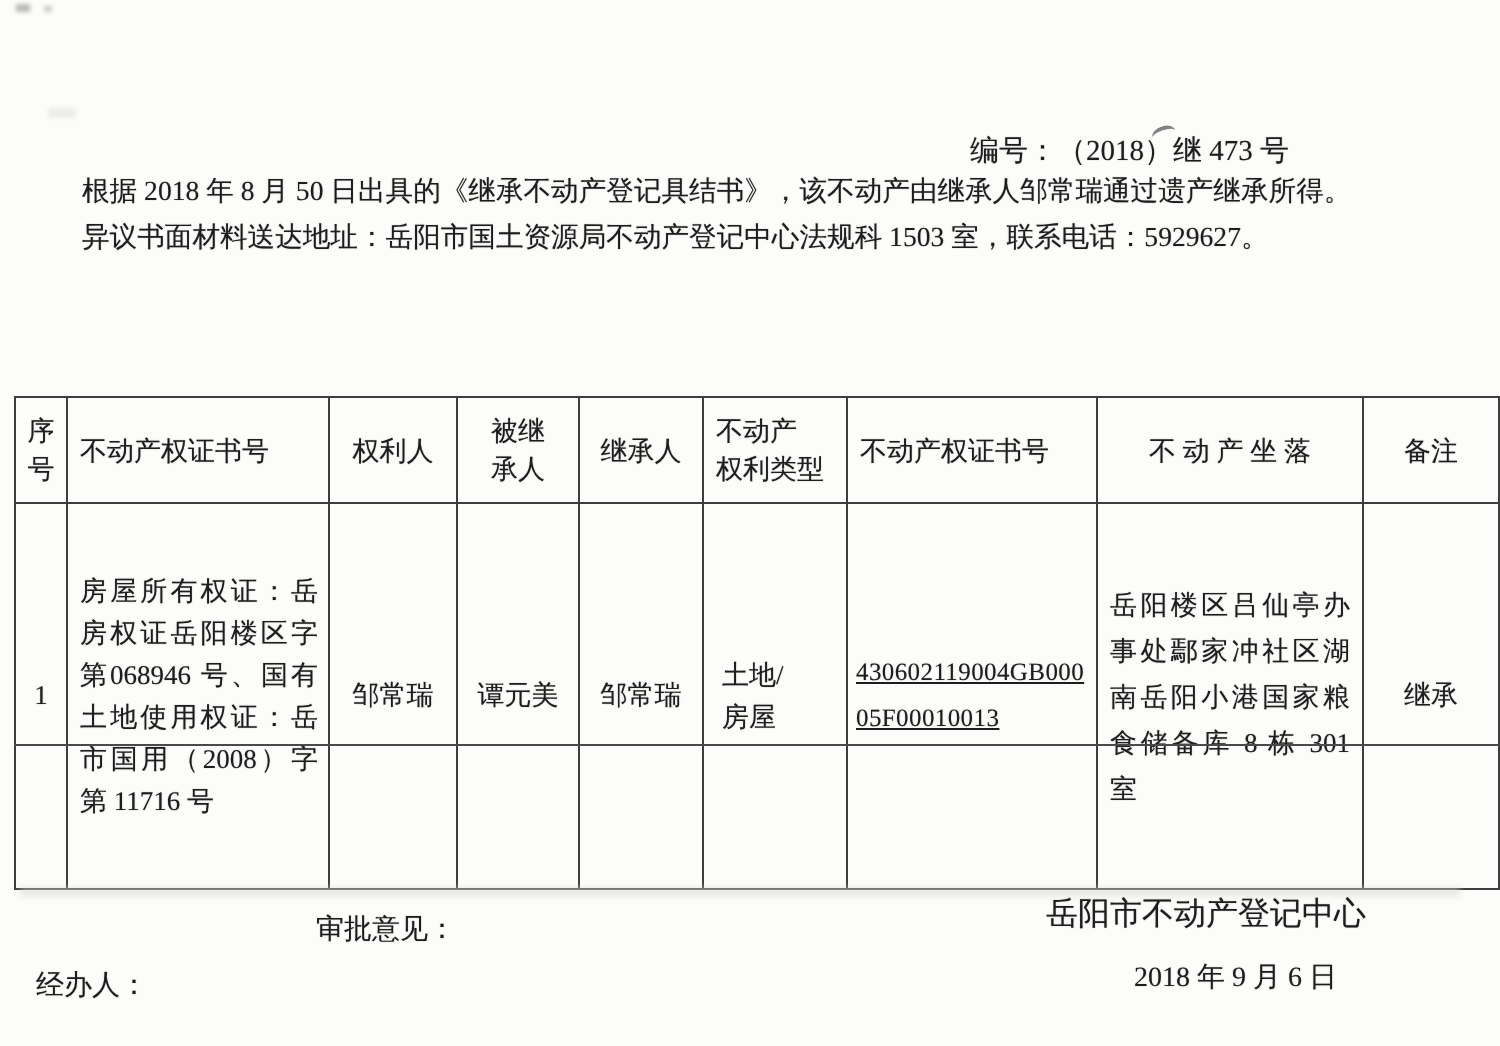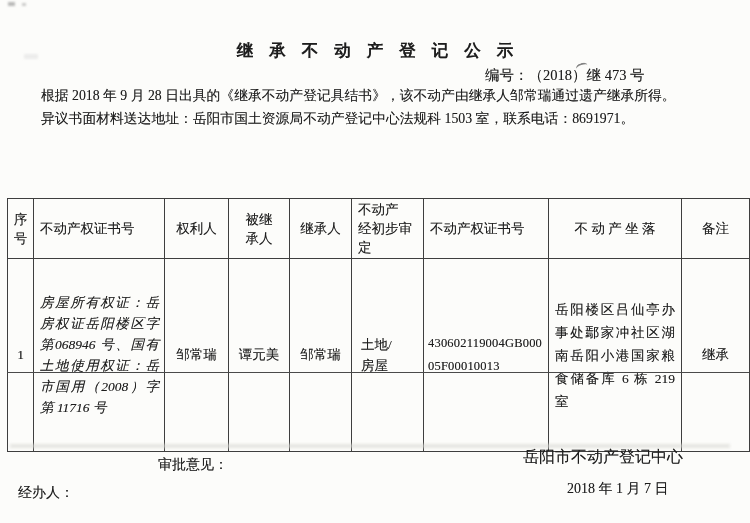--- a/index.html
+++ b/index.html
@@ -31,24 +31,24 @@
     height:50px; font-weight:normal; font-size:13.5px; line-height:19px;
     text-align:center; vertical-align:middle; padding:1px 2px;
     white-space:pre-line;
   }
   .notice-table th.left { text-align:left; padding-left:6px; }
   .notice-table td {
     height:192px; font-size:13.5px; line-height:21.5px;
     vertical-align:middle; padding:0 4px;
   }
   td.center { text-align:center; }
-  td.cert   { text-align:justify; padding:0 5px 0 6px; line-height:21px;font-style:italic; }
+  td.cert   { text-align:justify; padding:0 5px 0 6px; line-height:21px; }
   td.type   { padding-left:9px; white-space:pre-line; }
   td.unit   { font-size:12.5px; word-break:break-all; padding:0 2px 0 4px;
-              line-height:23px; letter-spacing:0.2px; }
+              line-height:23px; letter-spacing:0.2px;text-decoration:underline; }
   td.loc    { text-align:justify; padding:0 6px; line-height:23px; }
   
   .strike-line { position:absolute; top:372px; left:7px; width:742px;
                  border-top:1px solid #4a4a4a; }
   .table-shadow { position:absolute; top:444px; left:10px; width:720px;
                   height:4px; background:#d9d9d4; filter:blur(1.5px); opacity:.65; }
   .stray { position:absolute; top:63px; left:576px; width:12px; height:6px;
            border-top:2px solid #666; border-radius:50% 50% 0 0;
            transform:rotate(-18deg); opacity:.8; }
   .smudge { position:absolute; background:#bbb; opacity:.5; filter:blur(1px); }
@@ -63,27 +63,26 @@
 </style>
 </head>
 <body>
 
 <div class="page">
 
   <div class="smudge s1"></div>
   <div class="smudge s2"></div>
   <div class="smudge s3"></div>
 
-  <h1 class="title">继承不动产登记公示</h1>
   <div class="doc-no">编号：（2018）继 473 号</div>
   <div class="stray"></div>
 
   <div class="paras">
-    <p>根据 2018 年 9 月 28 日出具的《继承不动产登记具结书》，该不动产由继承人邹常瑞通过遗产继承所得。</p>
-    <p>异议书面材料送达地址：岳阳市国土资源局不动产登记中心法规科 1503 室，联系电话：8691971。</p>
+    <p>根据 2018 年 8 月 50 日出具的《继承不动产登记具结书》，该不动产由继承人邹常瑞通过遗产继承所得。</p>
+    <p>异议书面材料送达地址：岳阳市国土资源局不动产登记中心法规科 1503 室，联系电话：5929627。</p>
   </div>
 
   <table class="notice-table">
     <colgroup>
       <col style="width:26px">
         <col style="width:131px">
         <col style="width:64px">
       <col style="width:61px">
         <col style="width:62px">
         <col style="width:72px">
@@ -94,43 +93,43 @@
     <thead>
       <tr>
         <th>序
 号</th>
         <th class="left">不动产权证书号</th>
         <th>权利人</th>
         <th>被继
 承人</th>
         <th>继承人</th>
         <th class="left">不动产
-经初步审定</th>
+权利类型</th>
         <th class="left">不动产权证书号</th>
         <th>不 动 产 坐 落</th>
         <th>备注</th>
       </tr>
     </thead>
     <tbody>
       <tr>
         <td class="center">1</td>
         <td class="cert">房屋所有权证：岳房权证岳阳楼区字第068946 号、国有土地使用权证：岳市国用（2008）字第 11716 号</td>
         <td class="center">邹常瑞</td>
         <td class="center">谭元美</td>
         <td class="center">邹常瑞</td>
         <td class="type">土地/
 房屋</td>
         <td class="unit">430602119004GB00005F00010013</td>
-        <td class="loc">岳阳楼区吕仙亭办事处鄢家冲社区湖南岳阳小港国家粮食储备库 6 栋 219 室</td>
+        <td class="loc">岳阳楼区吕仙亭办事处鄢家冲社区湖南岳阳小港国家粮食储备库 8 栋 301 室</td>
         <td class="center">继承</td>
       </tr>
     </tbody>
   </table>
 
   <div class="strike-line"></div>
   <div class="table-shadow"></div>
 
   <div class="org">岳阳市不动产登记中心</div>
   <div class="handler">经办人：</div>
   <div class="approval">审批意见：</div>
-  <div class="date">2018 年 1 月 7 日</div>
+  <div class="date">2018 年 9 月 6 日</div>
 
 </div>
 
 </body></html>

